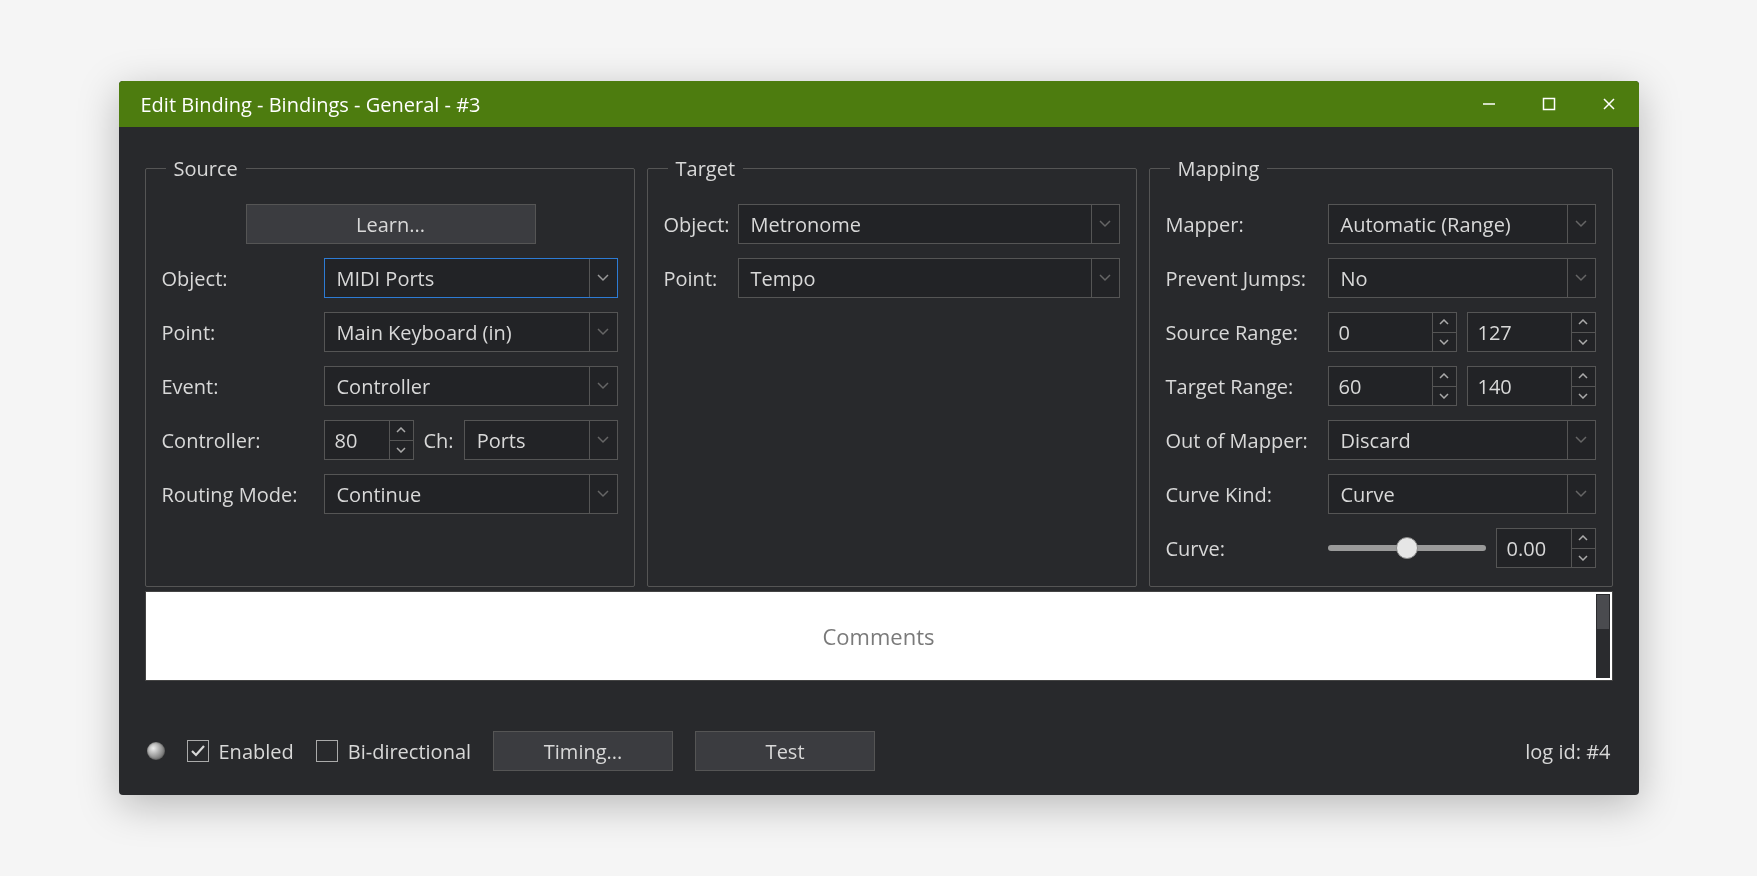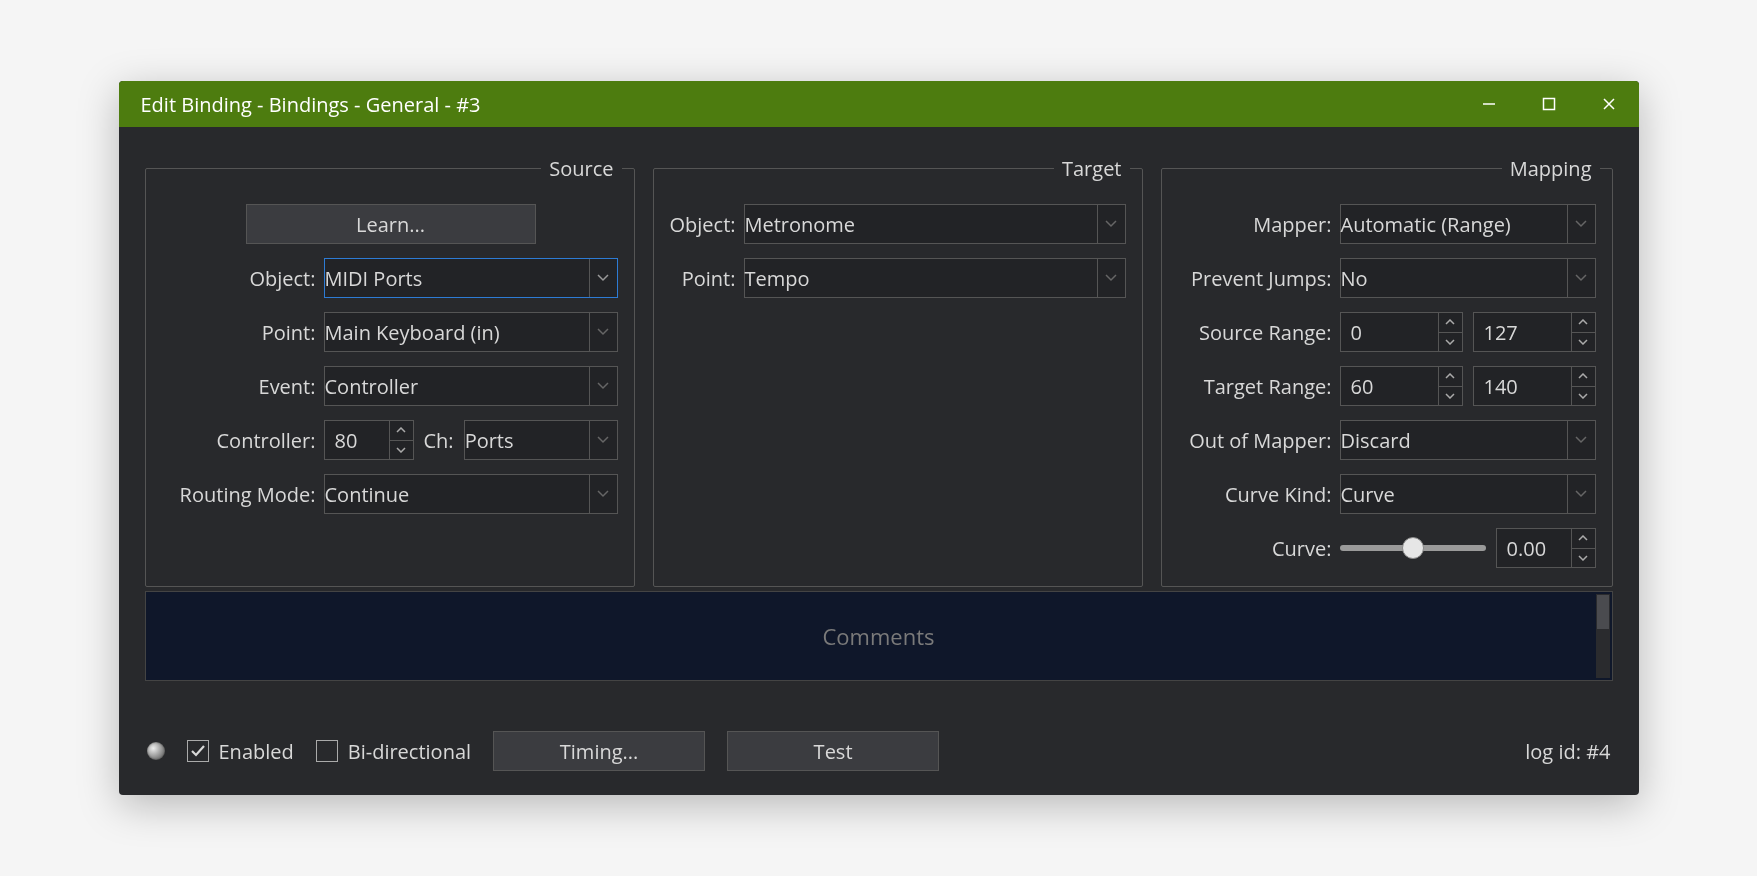--- a/index.html
+++ b/index.html
@@ -39,22 +39,21 @@
     cursor: pointer;
     color: #fff;
   }
   .titlebar .winbtn svg { stroke: #fff; stroke-width: 1.5; fill: none; }
   .content {
     padding: 28px 26px 18px 26px;
     color: #d8d8d8;
   }
   .panels {
     display: flex;
-    gap: 18px;
-    text-align: right;
+    gap: 12px;
   }
   fieldset.panel {
     border: 1px solid #555;
     border-radius: 2px;
     padding: 22px 16px 18px 16px;
     position: relative;
     min-width: 0;
   }
   fieldset.panel > legend {
     padding: 0 8px;
@@ -89,21 +88,21 @@
     background: #222326;
     border: 1px solid #555;
     color: #d8d8d8;
     height: 40px;
     font-size: 20px;
     display: flex;
     align-items: center;
     position: relative;
   }
   .select {
-    padding: 0 34px 0 0;
+    padding: 0 34px 0 12px;
     cursor: pointer;
   }
   .select.focused {
     border-color: #2d7bd4;
   }
   .select .chev {
     position: absolute;
     right: 0;
     top: 0;
     bottom: 0;
@@ -143,21 +142,21 @@
     justify-content: center;
     cursor: pointer;
     padding: 0 20px;
   }
   .btn.learn { width: 290px; height: 40px; }
   .source-learn-row { margin-left: 84px; margin-bottom: 14px; }
   .inline-group { display: flex; gap: 10px; align-items: center; }
   .comments-box {
     margin-top: 4px;
     border: 1px solid #444;
-    background: #0f172a;
+    background: #ffffff;
     height: 90px;
     position: relative;
     display: flex;
     align-items: center;
     justify-content: center;
     color: #7a7a7a;
     font-size: 22px;
   }
   .comments-box .scrollbar {
     position: absolute;
@@ -198,21 +197,21 @@
   .checkbox .box {
     width: 22px; height: 22px;
     border: 1.5px solid #aaa;
     display: flex;
     align-items: center;
     justify-content: center;
   }
   .checkbox .box svg { width: 16px; height: 14px; display: none; }
   .checkbox.checked .box svg { display: block; }
   .checkbox .box svg path { stroke: #d8d8d8; stroke-width: 2.2; fill: none; }
-  .footer .btn { height: 40px; width: 212px; }
+  .footer .btn { height: 40px; width: 180px; }
   .footer .spacer { flex: 1; }
   .footer .logid { font-size: 20px; color: #d8d8d8; }
   .slider-wrap {
     position: relative;
     height: 22px;
     flex: 1;
     display: flex;
     align-items: center;
   }
   .slider-track {

